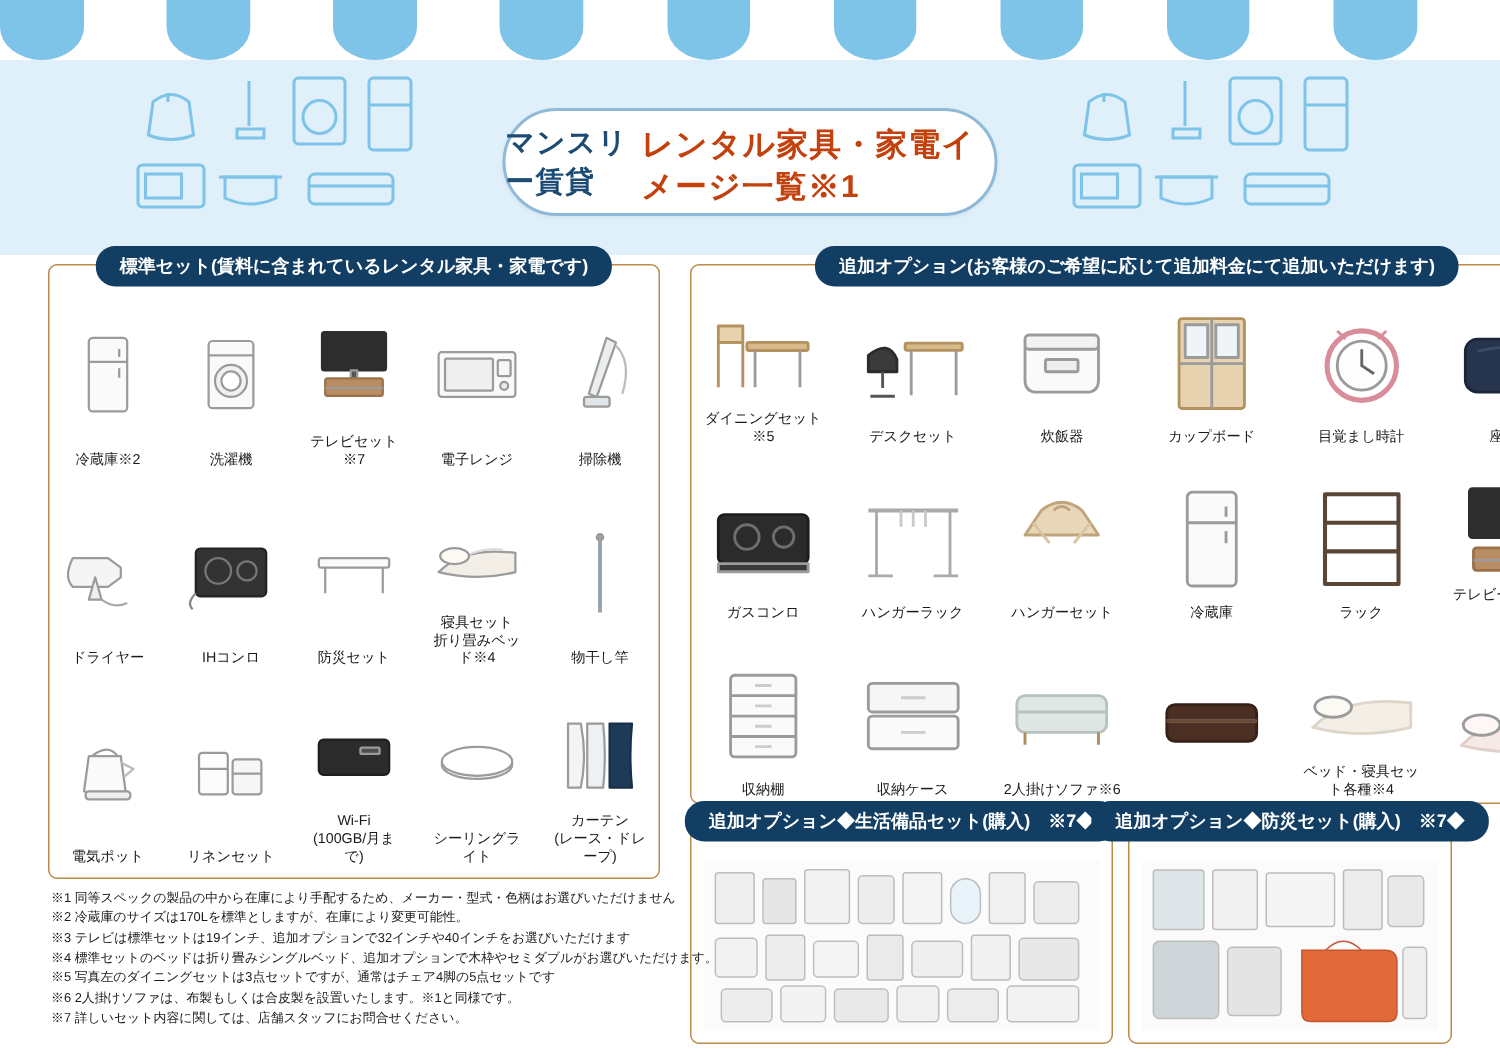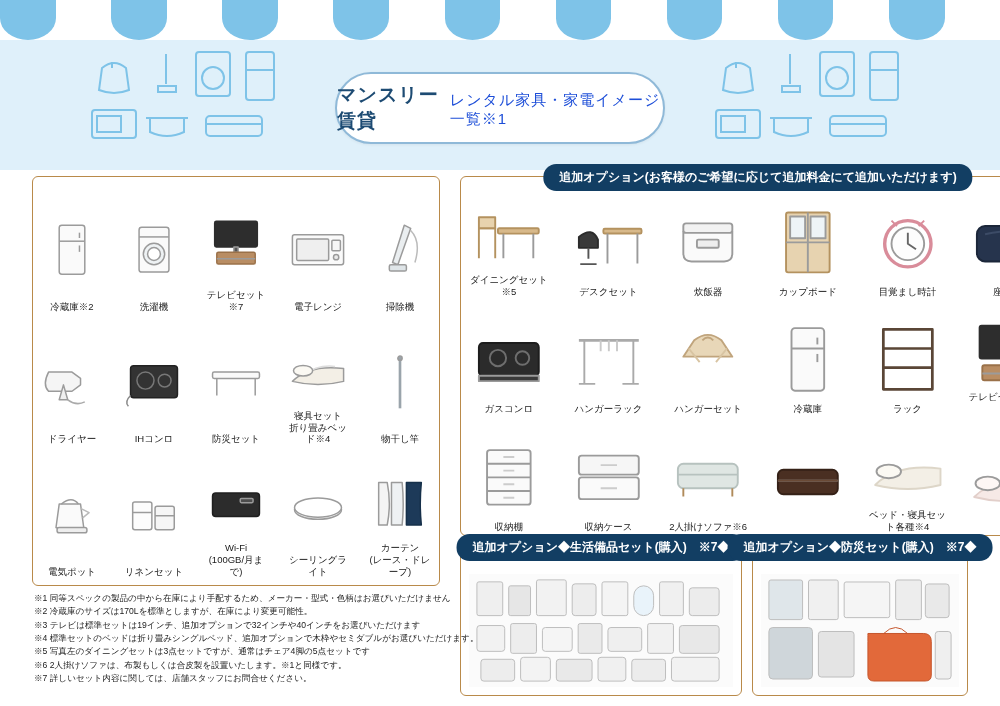--- a/index.html
+++ b/index.html
@@ -44,21 +44,21 @@
     position:absolute; left:335px; top:72px;
     width:330px; height:72px;
     background:#ffffff;
     border:2px solid #8fb9d8;
     border-radius:36px;
     display:flex; 
     align-items:center; justify-content:center;
     box-shadow:0 1px 3px rgba(0,0,0,.06);
   }
   .title-line1 { font-size:19px; font-weight:bold; color:#1d4b73; letter-spacing:1px; }
-  .title-line2 { font-size:15px; font-weight:normal; color:#1d4ed8; letter-spacing:1px; margin-top:4px; }
+  .title-line2 { font-size:21px; font-weight:bold; color:#c2410c; letter-spacing:1px; margin-top:4px; }
 
   
   .panel {
     position:absolute;
     border:1px solid #b98a4a;
     border-radius:6px;
     background:#ffffff;
   }
   .panel-title {
     position:absolute; top:-13px; left:50%;
@@ -194,20 +194,21 @@
     </svg>
   </div>
 
   <div class="title-box">
     <div class="title-line1">マンスリー賃貸</div>
     <div class="title-line2">レンタル家具・家電イメージ一覧※1</div>
   </div>
 </div>
 
 <div class="panel" id="panel-standard">
+  <div class="panel-title">標準セット(賃料に含まれているレンタル家具・家電です)</div>
   <div class="grid" id="grid-standard">
       <div class="item">
         <div class="thumb">
           <svg viewBox="0 0 60 52" fill="none" stroke="#9b9b9b" stroke-width="1.4" stroke-linejoin="round">
             <rect x="18" y="3" width="24" height="46" rx="2.5" fill="#fafafa"></rect>
             <path d="M18 18h24"></path>
             <path d="M37 10v5"></path>
             <path d="M37 22v6"></path>
           </svg>
         </div>

